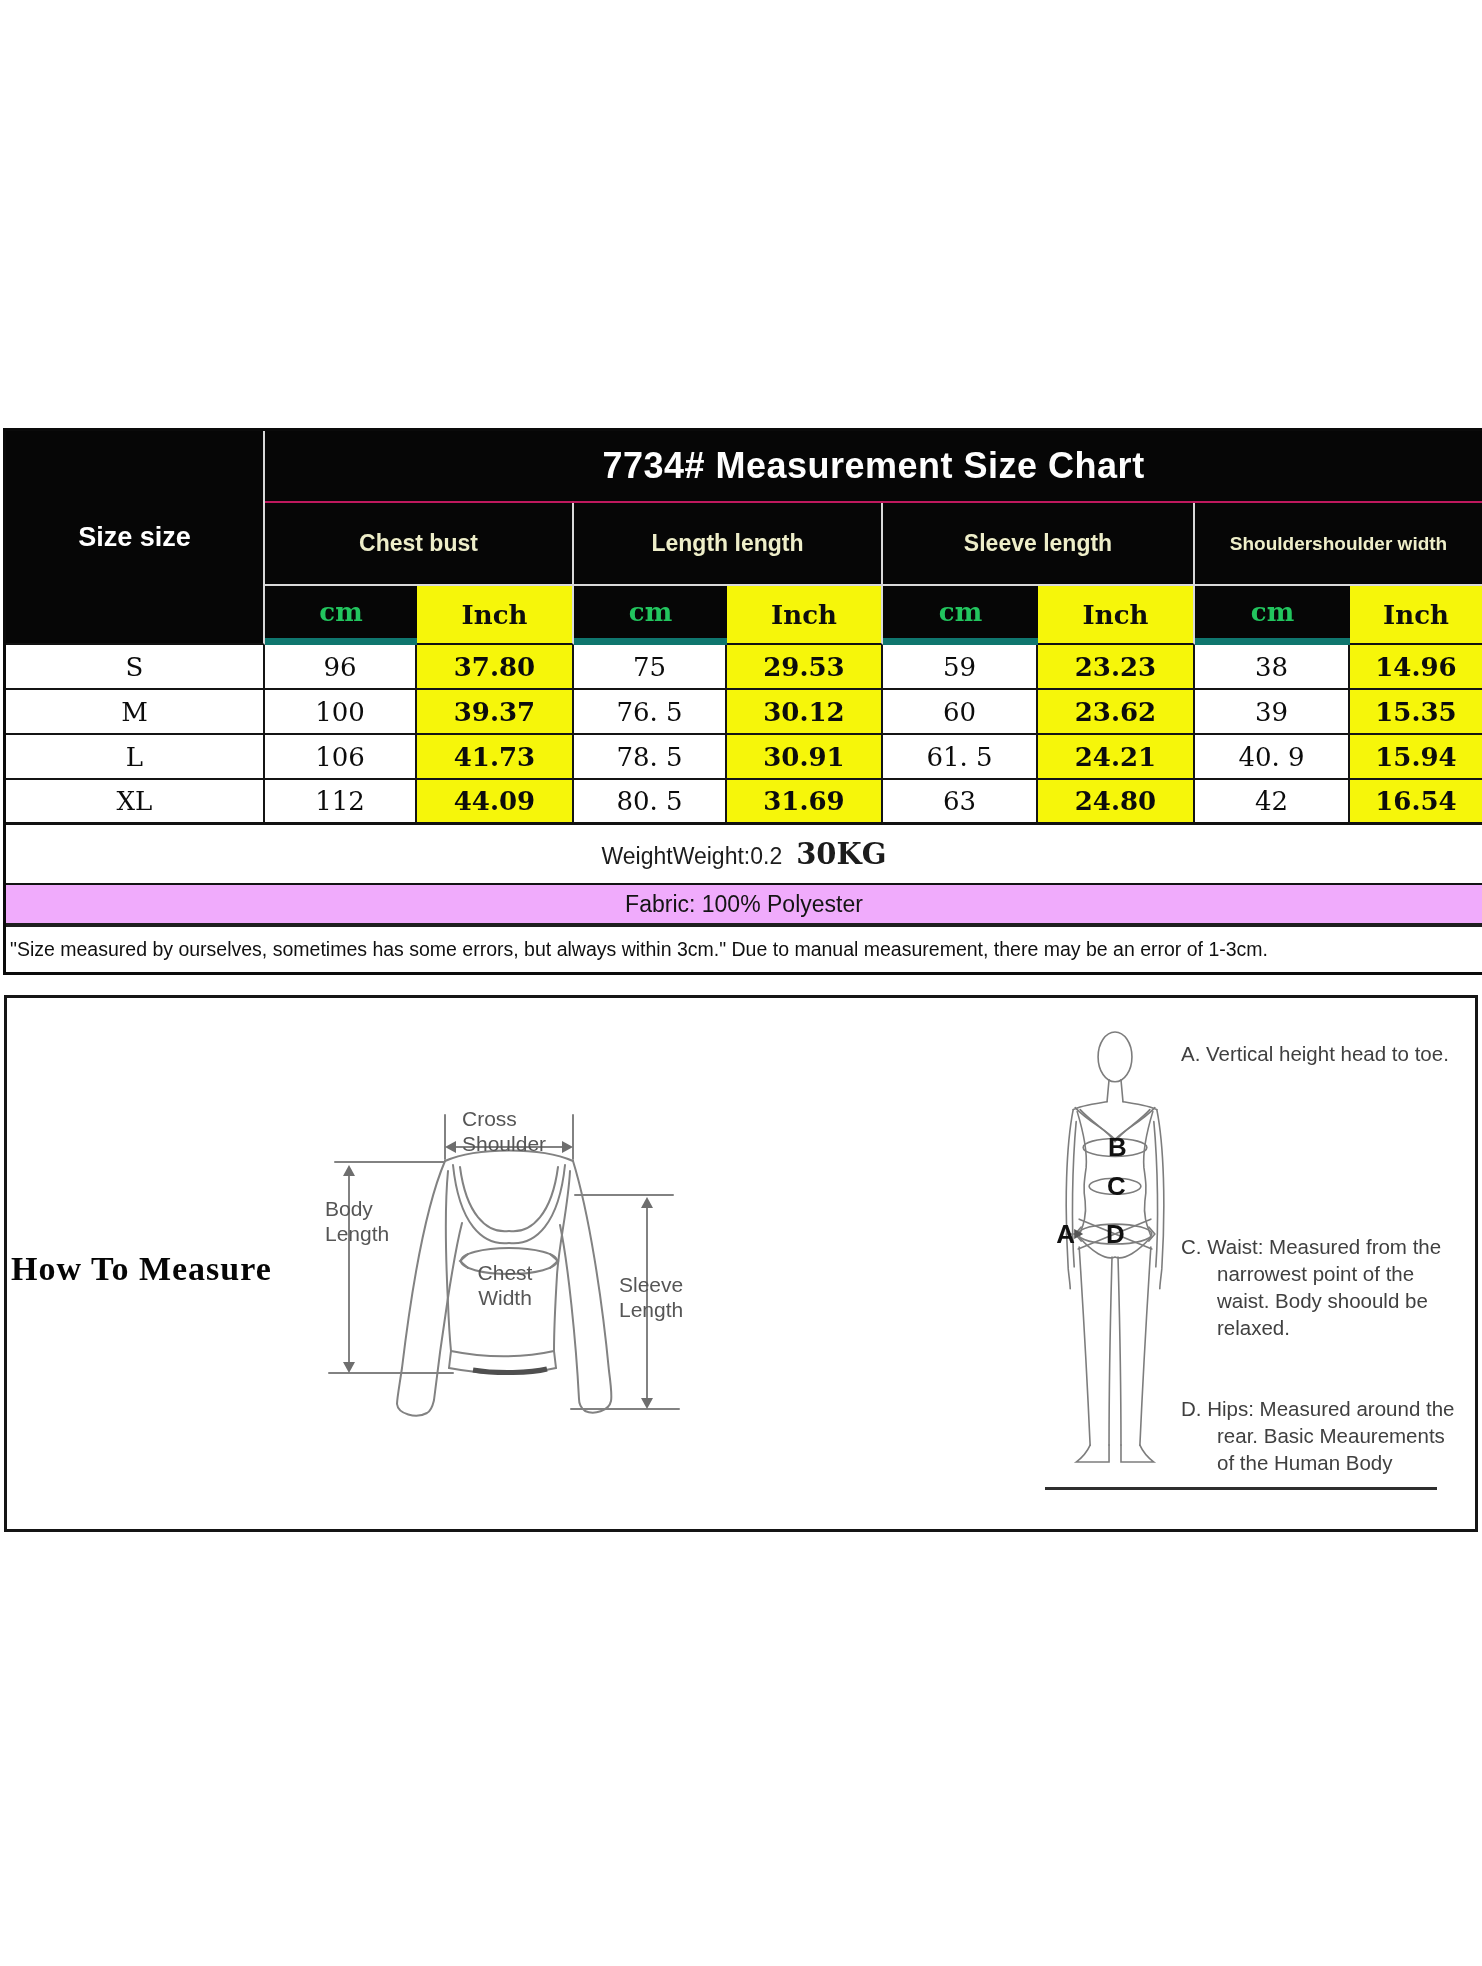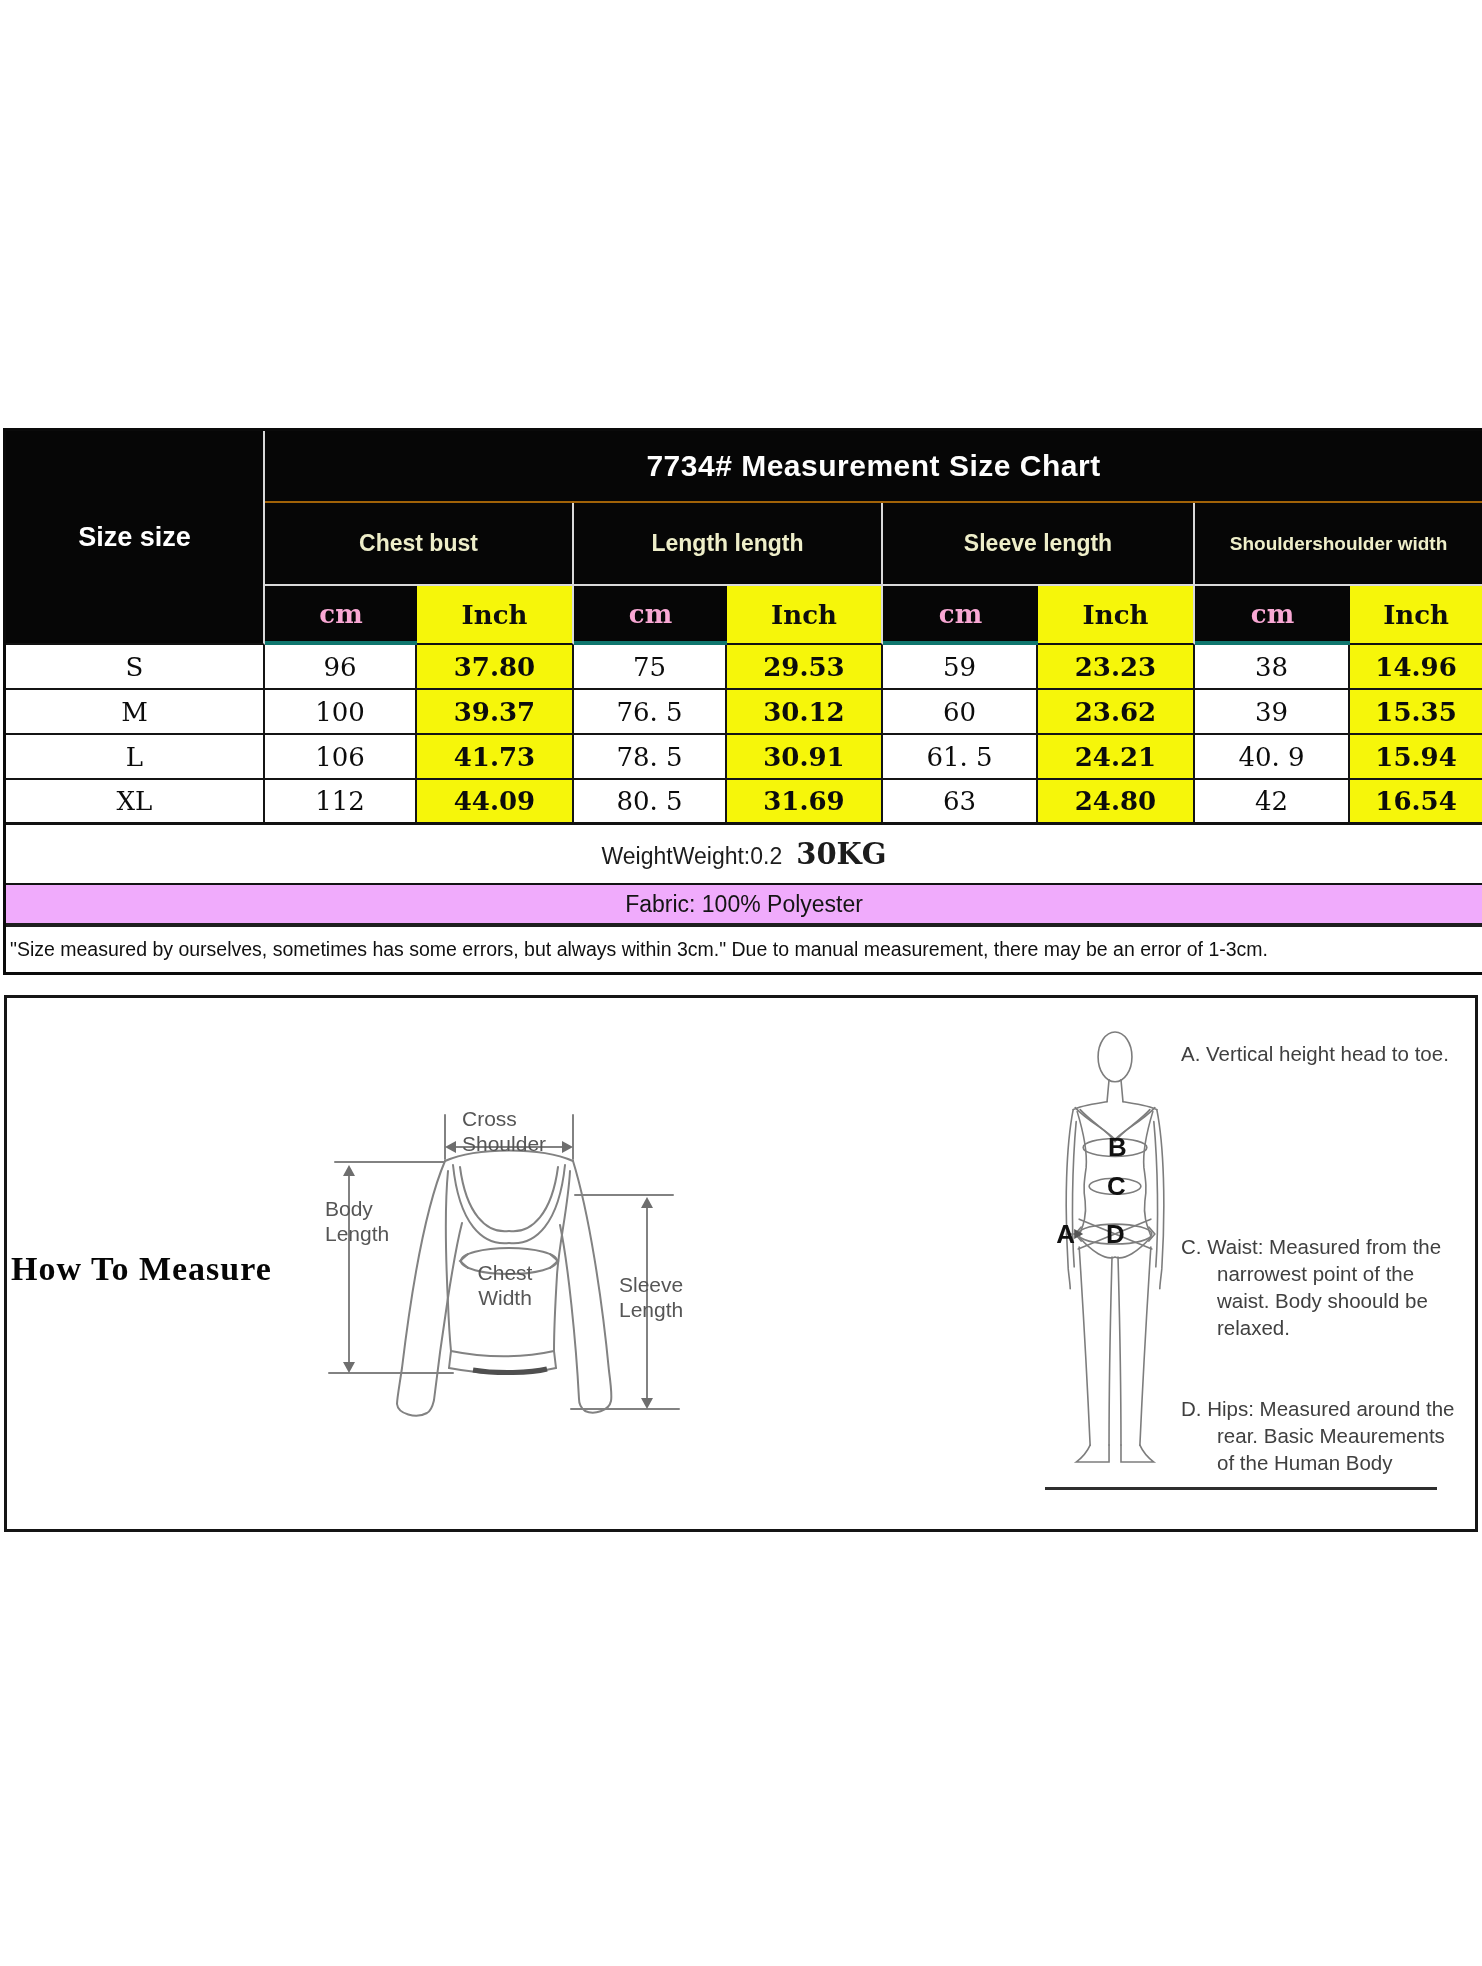--- a/index.html
+++ b/index.html
@@ -7,28 +7,28 @@
         font-family:"Liberation Sans",sans-serif;}
 
   
   table.size-table{position:absolute;top:428px;left:3px;width:1476px;
     border:3px solid #0a0a0a;border-collapse:separate;border-spacing:0;table-layout:fixed;}
   td{margin:0;padding:0;vertical-align:middle;text-align:center;overflow:hidden;}
 
   .hd{background:#060606;}
   td.c-size{border-right:2px solid #d9d9d9;border-bottom:2px solid #111;
     color:#fff;font-size:27px;font-weight:700;}
-  td.c-title{border-bottom:2px solid #a16207;color:#fefefe;font-size:30px;font-weight:700;letter-spacing:.5px;}
+  td.c-title{border-bottom:2px solid #be185d;color:#fefefe;font-size:36px;font-weight:700;letter-spacing:.5px;}
   tr.r-title{height:72px;}
   tr.r-cat{height:83px;}
   td.c-cat{border-right:2px solid #d9d9d9;border-bottom:2px solid #d9d9d9;
     color:#eeeec9;font-size:23px;font-weight:600;}
   td.c-cat.last{border-right:none;font-size:19px;}
   tr.r-unit{height:59px;}
-  td.u-cm{background:#060606;color:#f9a8d4;border-bottom:4px solid #0f766e;
+  td.u-cm{background:#060606;color:#22c55e;border-bottom:7px solid #0f766e;
     font-family:"DejaVu Serif",serif;font-weight:700;font-size:26px;}
   td.u-in{background:#f6f60a;color:#0d0d0d;border-bottom:2px solid #111;border-right:2px solid #d9d9d9;
     font-family:"DejaVu Serif",serif;font-weight:700;font-size:26px;}
   td.u-in.last{border-right:none;}
 
   tr.r-data{height:45px;}
   tr.r-data td{font-family:"DejaVu Serif",serif;font-size:26px;color:#0c0c0c;
     border-right:2px solid #141414;border-bottom:2px solid #141414;background:#fff;}
   tr.r-data td.d-in{background:#f6f60a;font-weight:700;}
   tr.r-data td.lastcol{border-right:none;}

